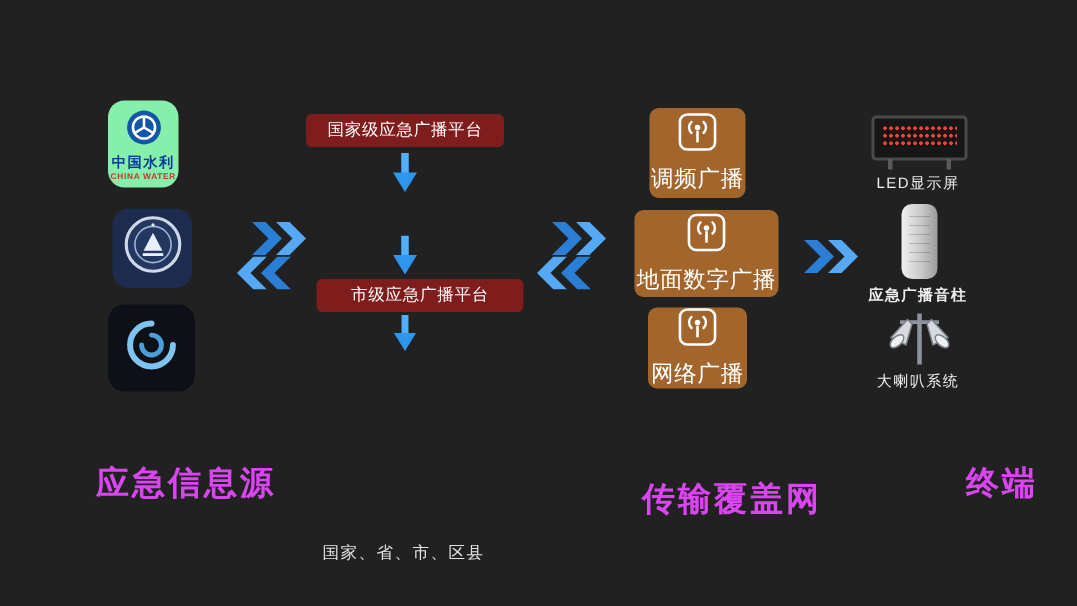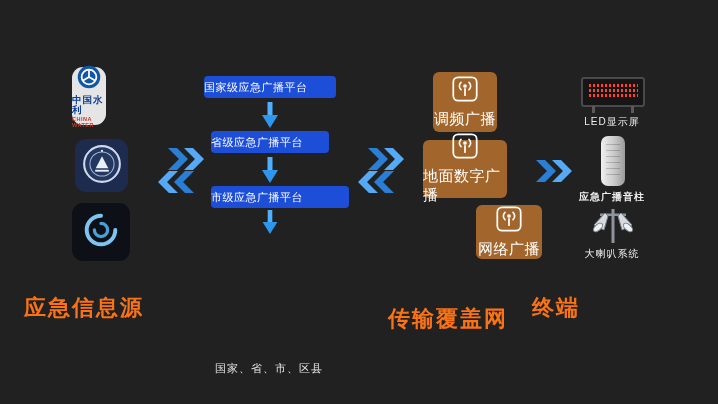--- a/index.html
+++ b/index.html
@@ -1,47 +1,47 @@
 <!DOCTYPE html>
 <html><head>
 <meta charset="utf-8">
 <style>
   html,body{margin:0;padding:0;background:#191919;}
   .canvas{position:relative;width:718px;height:404px;background:#212121;overflow:hidden;
           font-family:"Liberation Sans", sans-serif;}
 
   
-  .col-title{position:absolute;top:293px;color:#f97316;font-size:22px;font-weight:bold;
-             text-align:left;letter-spacing:2px;}
+  .col-title{position:absolute;top:307px;color:#d946ef;font-size:22px;font-weight:bold;
+             text-align:right;letter-spacing:2px;}
   .col-sub{position:absolute;top:329px;color:#e3e3e3;font-size:11px;text-align:center;letter-spacing:1px;}
 
   
   .logo{position:absolute;display:flex;flex-direction:column;align-items:center;justify-content:center;
         border-radius:11px;box-sizing:border-box;}
-  .logo-water{left:72px;top:67px;width:34px;height:58px;background:#e5e5e5;gap:1px;}
+  .logo-water{left:72px;top:67px;width:47px;height:58px;background:#86efac;gap:1px;}
   .logo-water .cn{color:#0a3e93;font-size:9.5px;font-weight:bold;letter-spacing:1px;line-height:10px;}
   .logo-water .en{color:#c0392b;font-size:5.5px;font-weight:bold;letter-spacing:.5px;line-height:6px;}
   .logo-seal{left:75px;top:139px;width:53px;height:53px;background:#1d2b4e;}
   .logo-meteo{left:72px;top:203px;width:58px;height:58px;background:#0d1117;}
 
   
-  .pbtn{position:absolute;height:22px;background:#1d4ed8;border-radius:4px;color:#ffffff;
-        font-size:11px;line-height:22px;text-align:left;letter-spacing:.5px;}
+  .pbtn{position:absolute;height:22px;background:#7f1d1d;border-radius:4px;color:#ffffff;
+        font-size:11px;line-height:22px;text-align:center;letter-spacing:.5px;}
   .pbtn-1{left:204px;top:76px;width:132px;}
   .pbtn-2{left:211px;top:131px;width:118px;}
   .pbtn-3{left:211px;top:186px;width:138px;}
   .pbtn-4{left:211px;top:236px;width:118px;}
 
   
   .nbox{position:absolute;background:#a2662c;border-radius:6px;color:#ffffff;display:flex;
         flex-direction:column;align-items:center;justify-content:center;gap:4px;box-sizing:border-box;}
   .nbox .nlabel{font-size:15px;letter-spacing:.5px;}
   .nbox-1{left:433px;top:72px;width:64px;height:60px;}
-  .nbox-2{left:423px;top:140px;width:84px;height:58px;}
-  .nbox-3{left:432px;top:205px;width:66px;height:54px;margin-left:44px;}
+  .nbox-2{left:423px;top:140px;width:96px;height:58px;}
+  .nbox-3{left:432px;top:205px;width:66px;height:54px;}
 
   
   .tlabel{position:absolute;color:#eeeeee;font-size:10px;text-align:center;letter-spacing:1px;width:140px;left:542px;}
   .led{position:absolute;left:581px;top:77px;width:64px;height:30px;background:#161616;
        border:2px solid #4a4a4a;border-radius:3px;box-sizing:border-box;}
   .led-inner{margin:4px 5px;height:16px;
        background-image:radial-gradient(circle,#ff4136 35%,transparent 42%);
        background-size:4px 5px;}
   .led-leg{position:absolute;top:106px;width:3px;height:7px;background:#5a5a5a;}
   .spk{position:absolute;left:601px;top:136px;width:24px;height:50px;border-radius:7px;
@@ -110,21 +110,20 @@
     </svg>
   </span>
 
   <div class="pbtn pbtn-1">国家级应急广播平台</div>
   <span class="flow" style="left:262px;top:102px;">
     <svg width="16" height="26" viewBox="0 0 16 26">
       <rect x="5.5" y="0" width="5" height="14" fill="#4fb0ff"></rect>
       <polygon points="0,13 16,13 8,26" fill="#2f96ee"></polygon>
     </svg>
   </span>
-  <div class="pbtn pbtn-2">省级应急广播平台</div>
   <span class="flow" style="left:262px;top:157px;">
     <svg width="16" height="26" viewBox="0 0 16 26">
       <rect x="5.5" y="0" width="5" height="14" fill="#4fb0ff"></rect>
       <polygon points="0,13 16,13 8,26" fill="#2f96ee"></polygon>
     </svg>
   </span>
   <div class="pbtn pbtn-3">市级应急广播平台</div>
   <span class="flow" style="left:262px;top:210px;">
     <svg width="16" height="24" viewBox="0 0 16 26">
       <rect x="5.5" y="0" width="5" height="14" fill="#4fb0ff"></rect>

